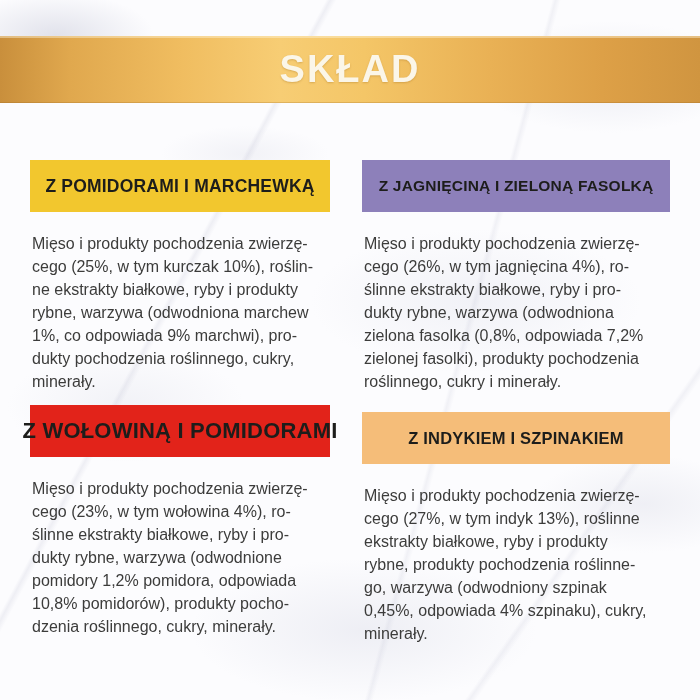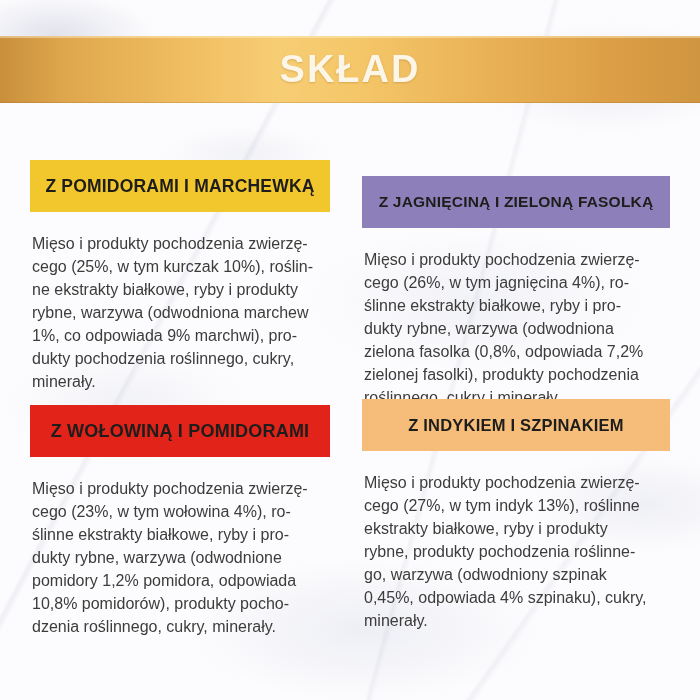--- a/index.html
+++ b/index.html
@@ -47,26 +47,26 @@
   }
   .card .band h2{
     margin:0;font-weight:bold;color:#1d1d1b;letter-spacing:.2px;white-space:nowrap;
   }
   .card .body{
     margin:20px 0 0 2px;
     font-size:16px;line-height:23px;color:#3c3c3b;
     white-space:pre;
   }
   #sec-1{left:30px; top:160px;width:300px;}
-  #sec-2{left:362px;top:176px;width:308px;}
+  #sec-2{left:362px;top:160px;width:308px;}
   #sec-3{left:30px; top:405px;width:300px;}
-  #sec-4{left:362px;top:399px;width:308px;}
+  #sec-4{left:362px;top:412px;width:308px;}
   #sec-1 h2{font-size:17.5px;}
   #sec-2 h2{font-size:15.5px;}
-  #sec-3 h2{font-size:18px;}
+  #sec-3 h2{font-size:22px;}
   #sec-4 h2{font-size:16.5px;}
 </style>
 </head>
 <body>
 
 <div class="stage">
 
   <header class="banner">
     <h1>SKŁAD</h1>
   </header>

